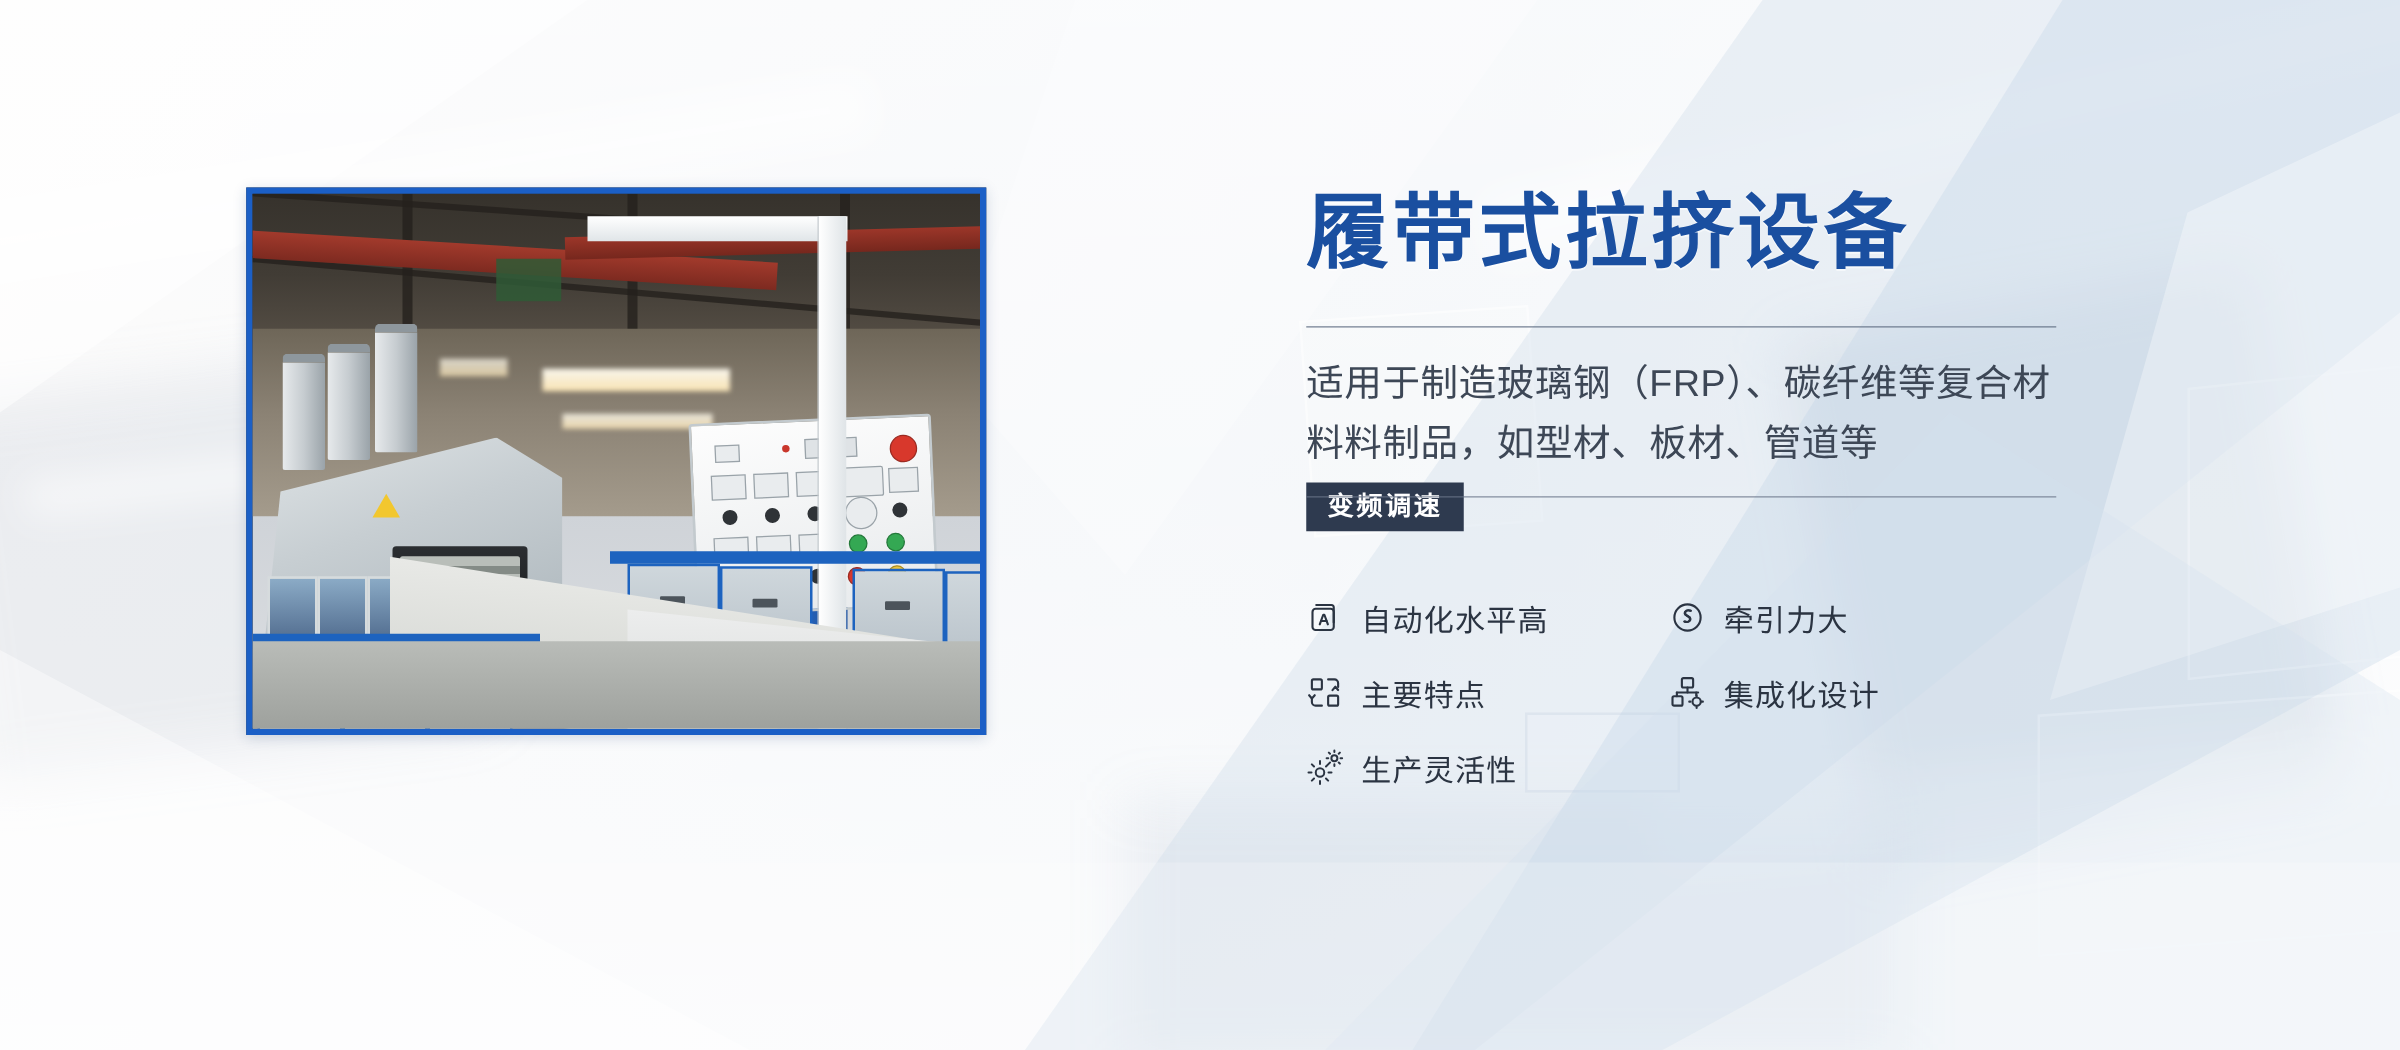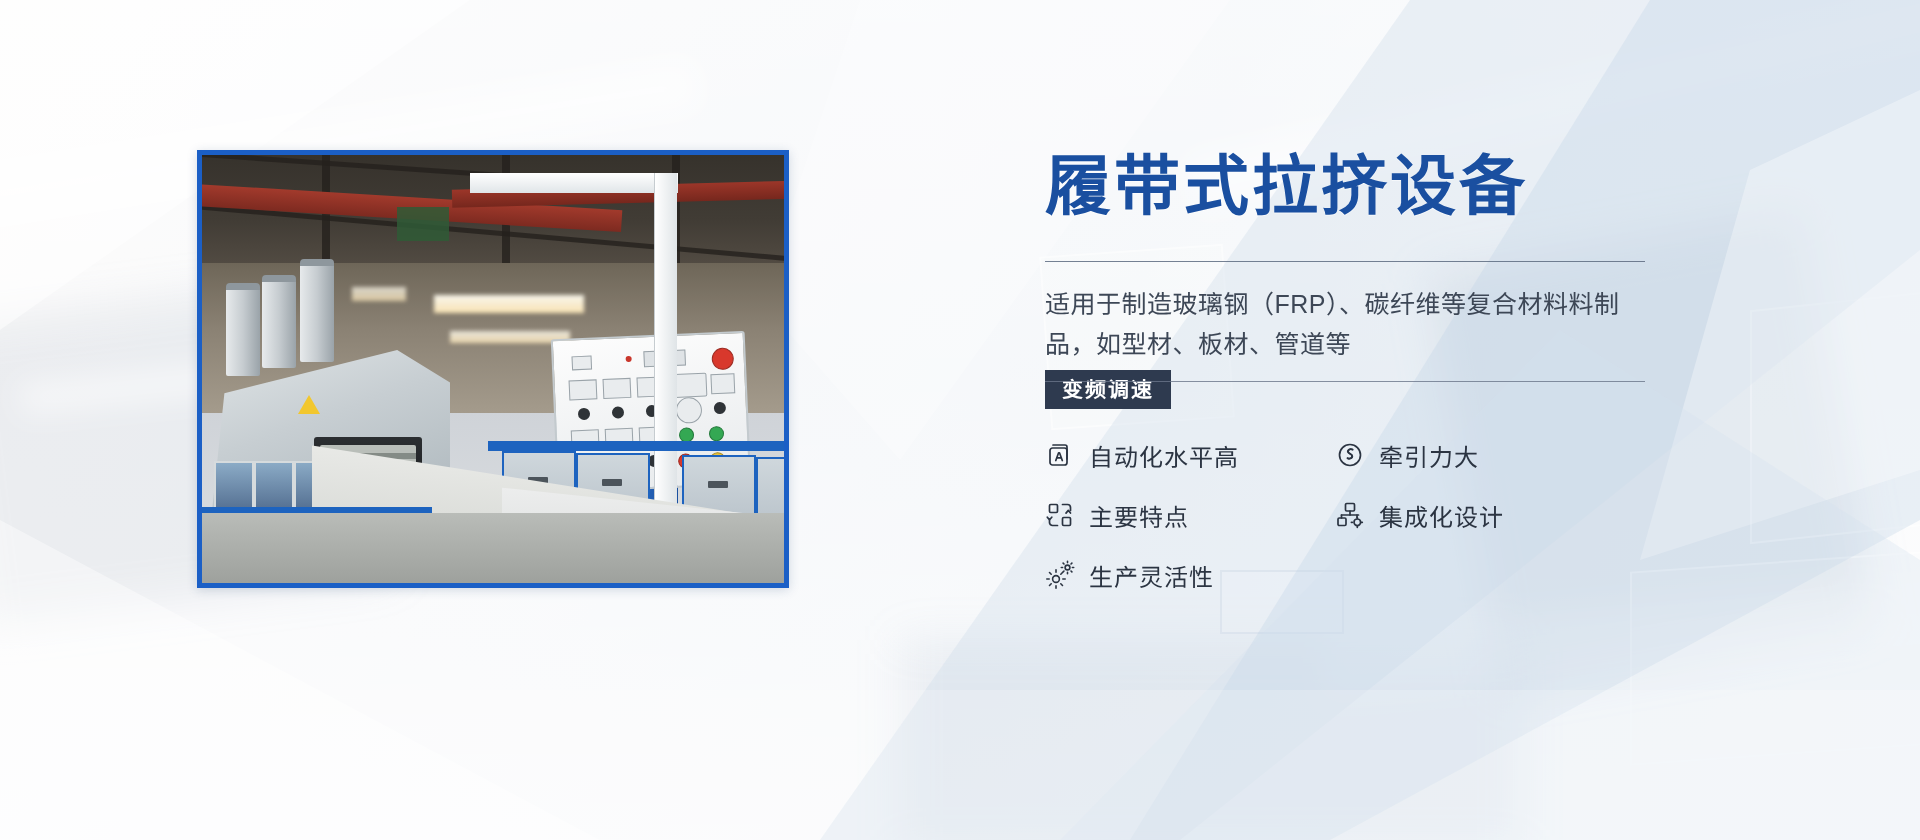--- a/index.html
+++ b/index.html
@@ -221,21 +221,21 @@
   .divider {
     margin: 38px 0 0 0;
     width: 600px;
     height: 1px;
     background: #5d6b80;
     opacity: .85;
   }
 
   .subtitle {
     margin: 22px 0 0 0;
-    font-size: 25px;
+    font-size: 30px;
     line-height: 1.62;
     color: #3d4756;
     max-width: 600px;
     letter-spacing: .5px;
   }
 
   .divider2 {
     margin: 16px 0 0 0;
     width: 600px;
     height: 1px;
@@ -249,21 +249,21 @@
     background: #2e3a4f;
     color: #ffffff;
     font-size: 21px;
     font-weight: 700;
     letter-spacing: 2px;
     padding: 9px 17px;
     line-height: 1;
   }
 
   .features {
-    margin-top: 29px;
+    margin-top: 52px;
     display: grid;
     grid-template-columns: 290px 290px;
     row-gap: 25px;
     column-gap: 0px;
   }
 
   .feature {
     display: flex;
     align-items: center;
     gap: 14px;

